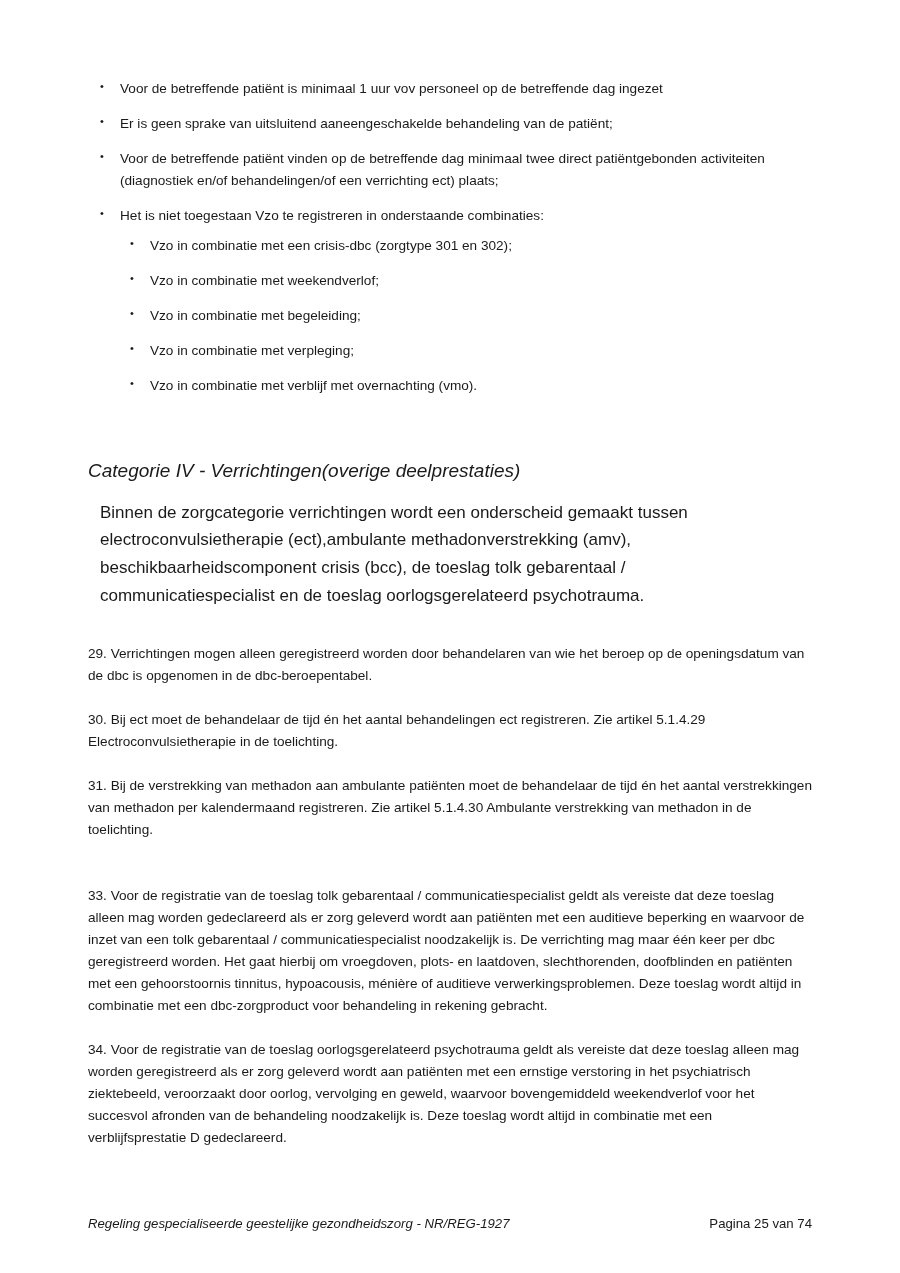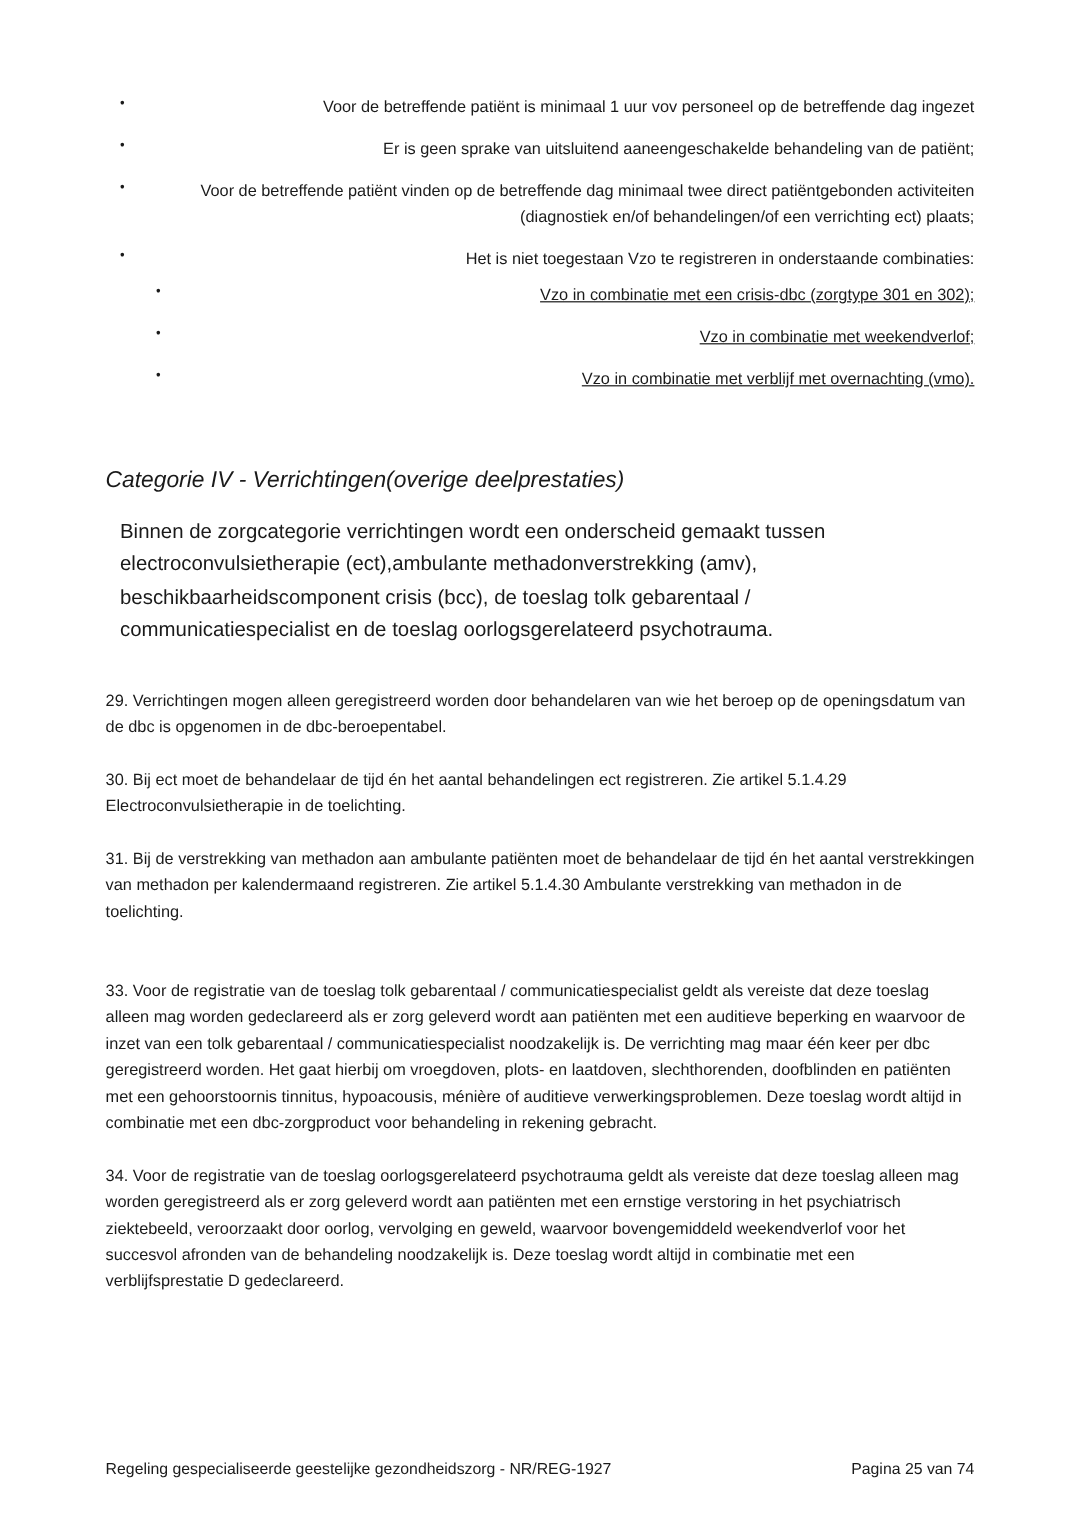--- a/index.html
+++ b/index.html
@@ -32,36 +32,34 @@
   
   ul.level1 {
     list-style: none;
     margin: 0;
     padding: 0;
   }
   ul.level1 > li {
     position: relative;
     padding-left: 32px;
     margin-bottom: 13px;
-    text-align: right;
   }
   ul.level1 > li::before {
     content: "\2022";
     position: absolute;
     left: 12px;
     top: 0;
     font-size: 11px;
     line-height: 1.62;
     color: #1a1a1a;
   }
   ul.level2 {
     list-style: none;
     margin: 8px 0 0 0;
     padding: 0;
-    text-decoration: underline;
   }
   ul.level2 > li {
     position: relative;
     padding-left: 30px;
     margin-bottom: 13px;
   }
   ul.level2 > li::before {
     content: "\2022";
     position: absolute;
     left: 10px;
@@ -96,38 +94,40 @@
   .footer {
     position: absolute;
     left: 88px;
     right: 88px;
     bottom: 42px;
     display: flex;
     justify-content: space-between;
     align-items: baseline;
     font-size: 13.2px;
   }
-  .footer-left { white-space: nowrap; }
+  .footer-left { white-space: nowrap; font-style: italic; }
   .footer-right { white-space: nowrap; margin-left: 48px; }
 </style>
 </head>
 <body>
 
 <div class="page">
   <div class="content">
 
     <ul class="level1">
       <li><span>Voor de betreffende patiënt is minimaal 1 uur vov personeel op de betreffende dag ingezet</span></li>
       <li><span>Er is geen sprake van uitsluitend aaneengeschakelde behandeling van de patiënt;</span></li>
       <li><span>Voor de betreffende patiënt vinden op de betreffende dag minimaal twee direct patiëntgebonden activiteiten (diagnostiek en/of behandelingen/of een verrichting ect) plaats;</span></li>
       <li>
         <span>Het is niet toegestaan Vzo te registreren in onderstaande combinaties:</span>
         <ul class="level2">
           <li><span>Vzo in combinatie met een crisis-dbc (zorgtype 301 en 302);</span></li>
           <li><span>Vzo in combinatie met weekendverlof;</span></li>
+          <li><span>Vzo in combinatie met begeleiding;</span></li>
+          <li><span>Vzo in combinatie met verpleging;</span></li>
           <li><span>Vzo in combinatie met verblijf met overnachting (vmo).</span></li>
         </ul>
       </li>
     </ul>
 
     <div class="gap-xl"></div>
 
     <div class="section-heading">Categorie IV - Verrichtingen(overige deelprestaties)</div>
     <p class="para">Binnen de zorgcategorie verrichtingen wordt een onderscheid gemaakt tussen electroconvulsietherapie (ect),ambulante methadonverstrekking (amv), beschikbaarheidscomponent crisis (bcc), de toeslag tolk gebarentaal / communicatiespecialist en de toeslag oorlogsgerelateerd psychotrauma.</p>
 

